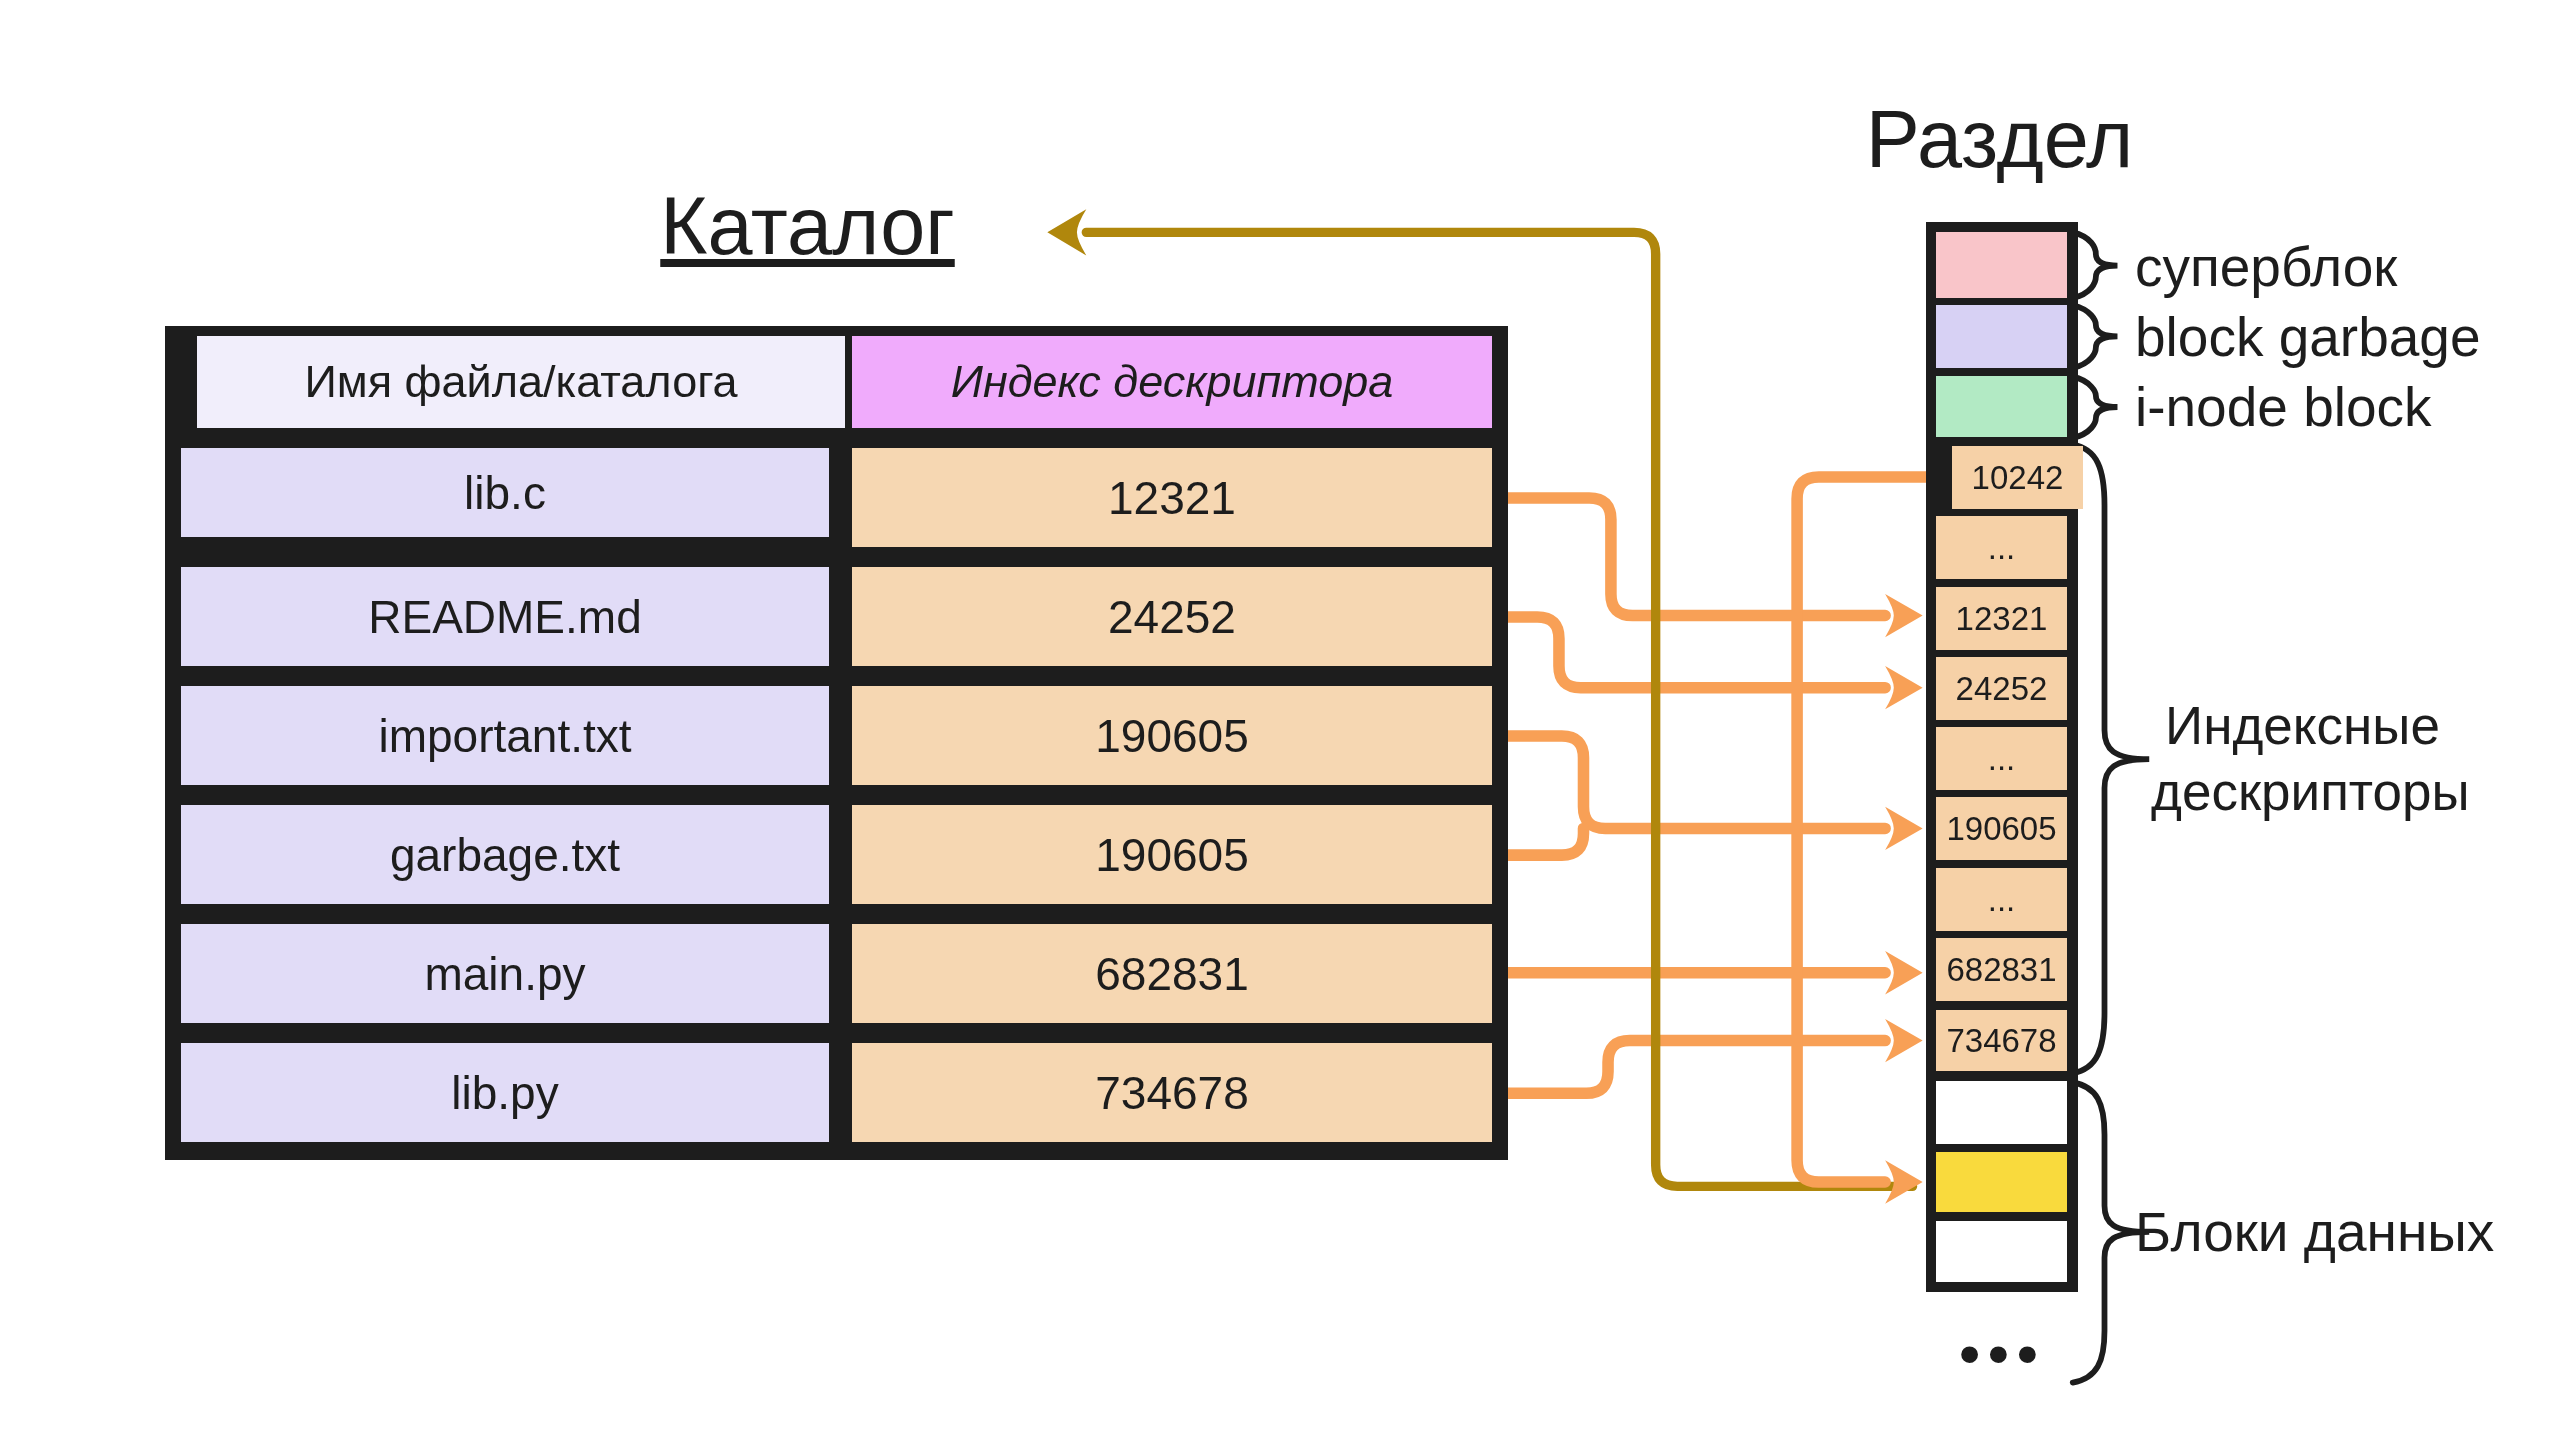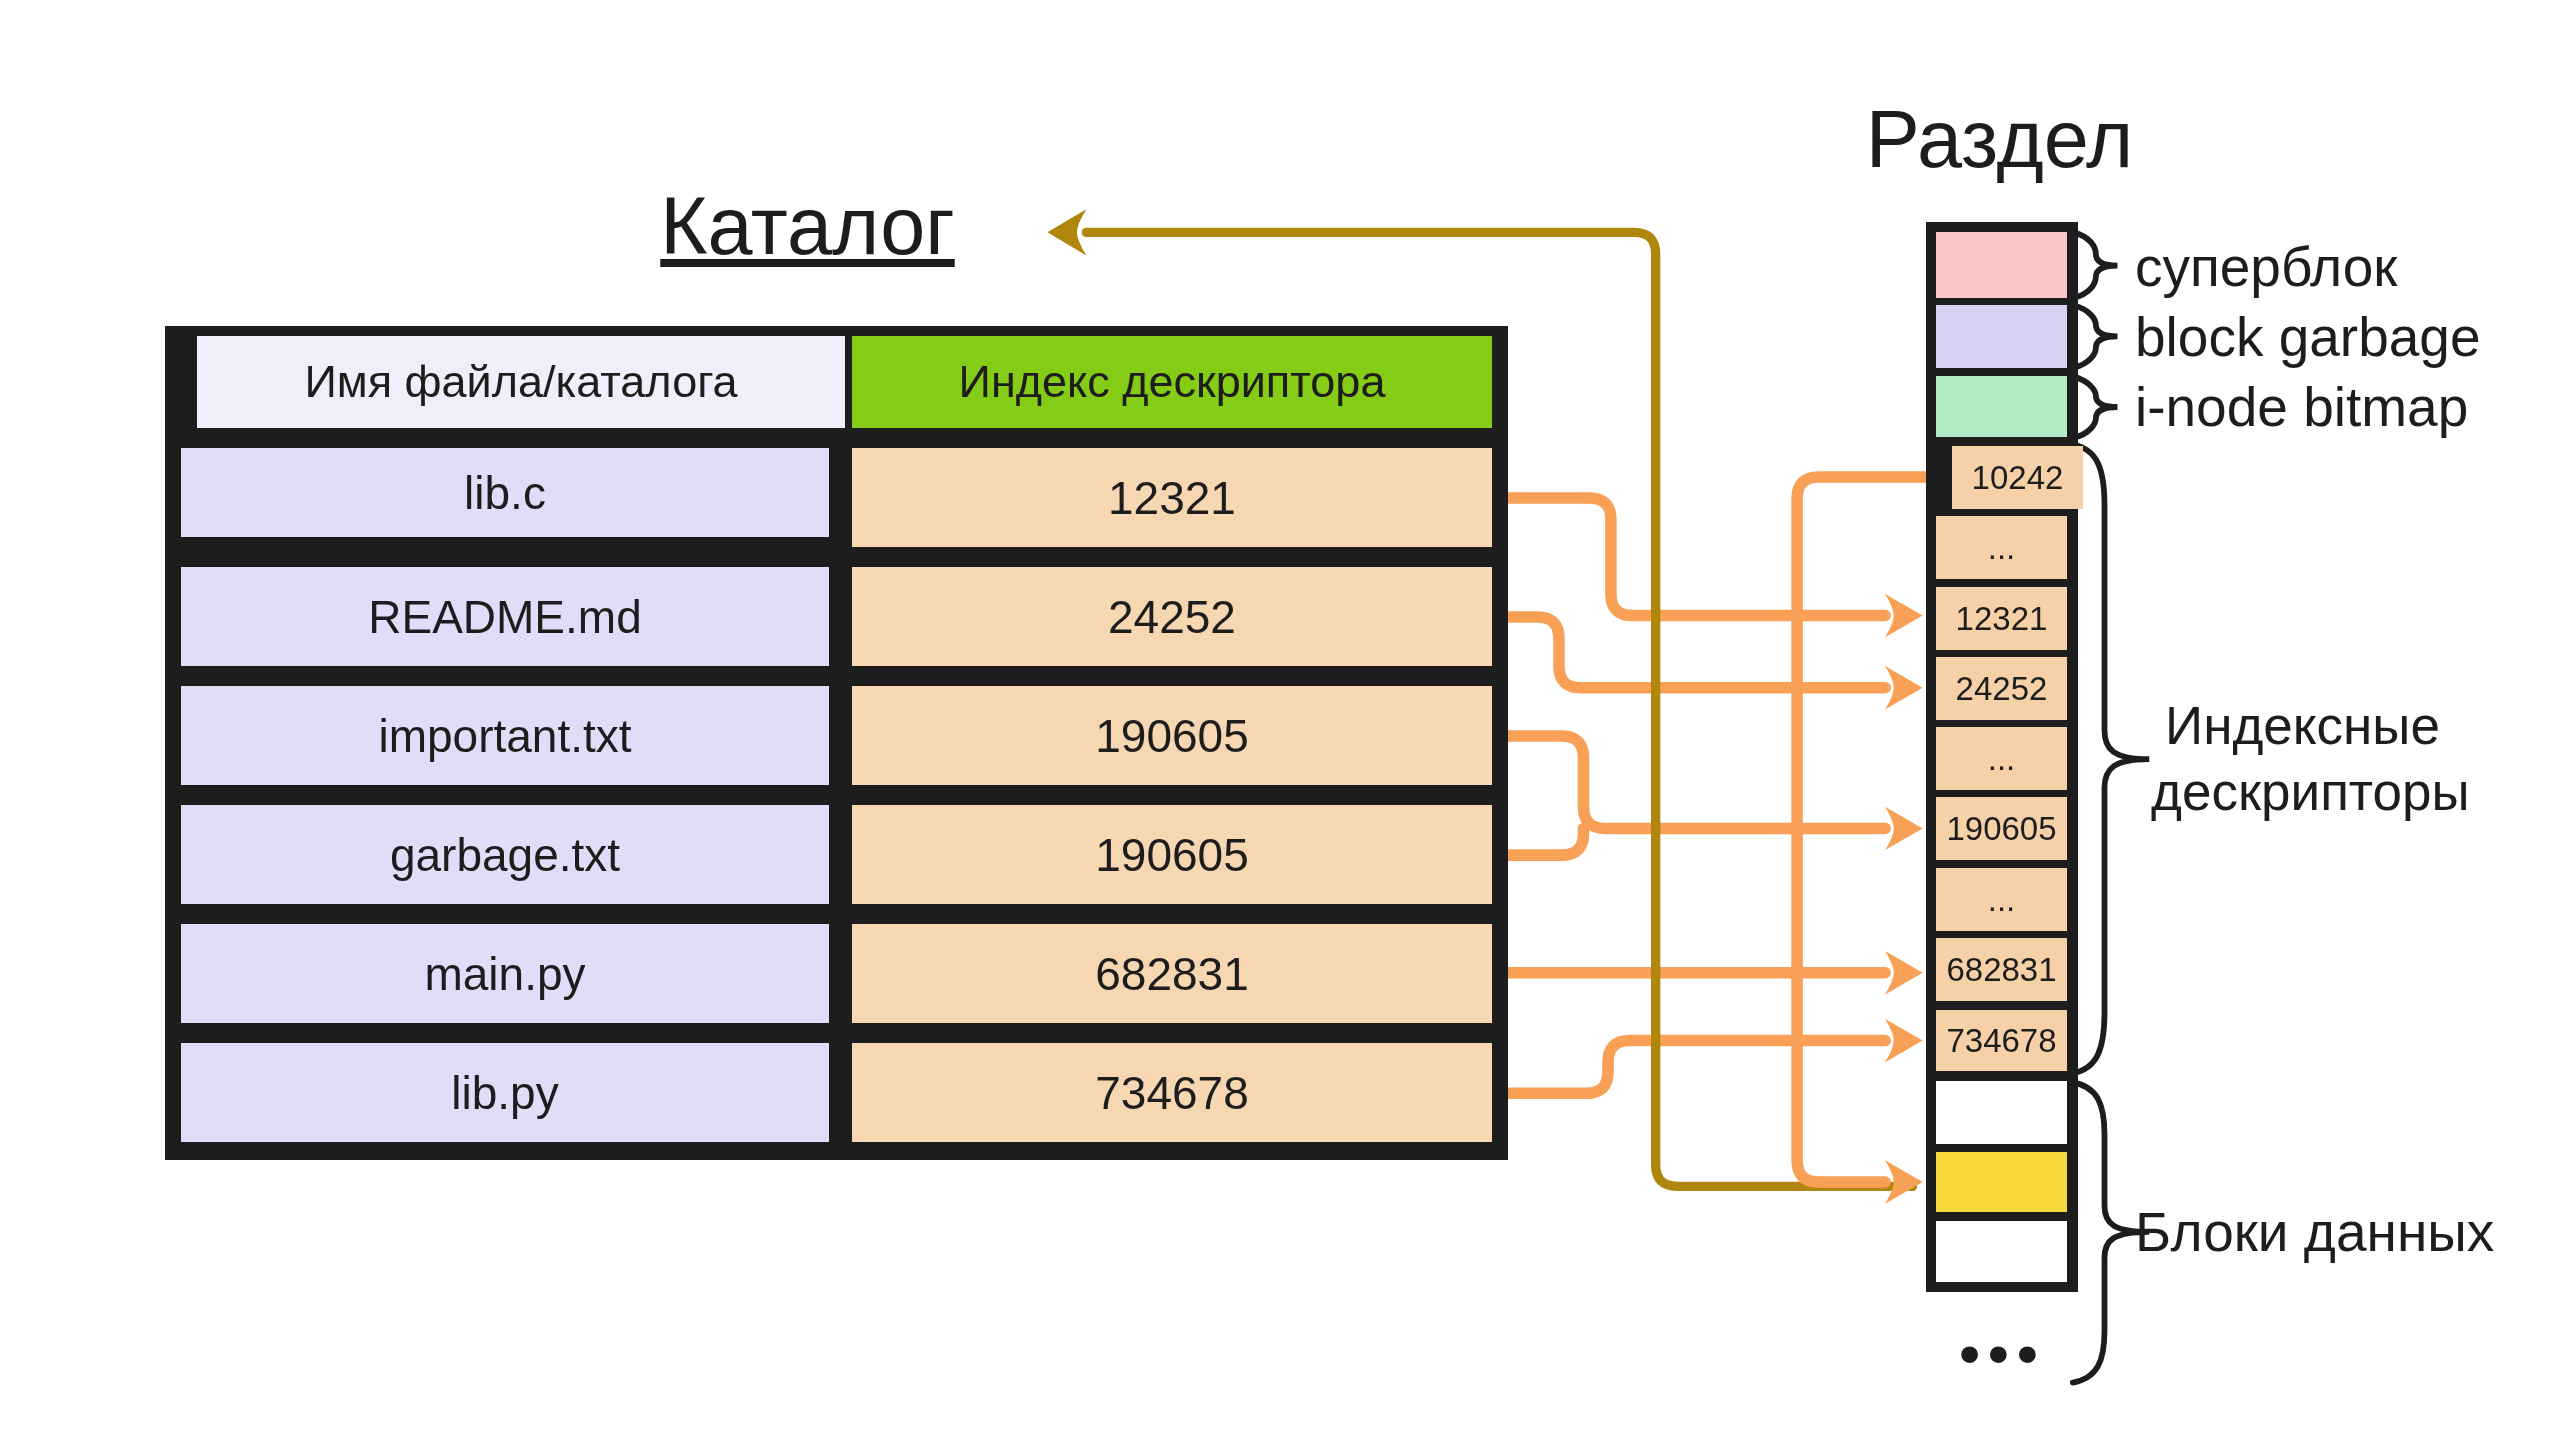--- a/index.html
+++ b/index.html
@@ -8,21 +8,21 @@
   .abs{position:absolute;}
   .title{font-size:81px;line-height:1.1;text-align:center;color:#1d1d1d;white-space:nowrap;}
   
   #dir-table{left:165px;top:326px;width:1343px;height:834px;background:#1d1d1d;z-index:2;}
   .cell{position:absolute;display:flex;align-items:center;justify-content:center;
         font-size:46px;white-space:nowrap;}
   .cell.hdr{font-size:45px;}
   .col-name{left:16px;width:648px;}
   .col-inode{left:687px;width:640px;}
   .bg-name-h{background:#f1eefb;margin-left:16px;}
-  .bg-inode-h{background:#84cc16;}
+  .bg-inode-h{background:#f0abfc;font-style:italic;}
   .bg-name{background:#e1dcf7;}
   .bg-inode{background:#f6d7b2;}
   
   #partition{left:1926px;top:222px;width:152px;height:1070px;background:#1d1d1d;z-index:2;}
   .pblock{position:absolute;left:10px;width:131px;display:flex;align-items:center;justify-content:center;
           font-size:33px;color:#1d1d1d;}
   
   .side-label{font-size:55px;line-height:55px;white-space:nowrap;z-index:3;}
   #desc-label{left:2151px;top:693px;width:303px;text-align:center;font-size:53px;line-height:66px;z-index:3;}
   #data-label{left:2135px;top:1205px;z-index:3;}
@@ -108,21 +108,21 @@
 
   <div class="pblock" style="top:859px;height:63px;background:#ffffff;"></div>
   <div class="pblock" style="top:930px;height:60px;background:#f9da3d;"></div>
   <div class="pblock" style="top:999px;height:61px;background:#ffffff;"></div>
 </div>
 
 <div class="abs" id="ellipsis">•••</div>
 
 <div class="abs side-label" style="left:2135px;top:240px;">суперблок</div>
 <div class="abs side-label" style="left:2135px;top:310px;">block garbage</div>
-<div class="abs side-label" style="left:2135px;top:380px;">i-node bitmap</div>
+<div class="abs side-label" style="left:2135px;top:380px;">i-node block</div>
 
 <div class="abs" id="desc-label">
   <div>Индексные</div>
   <div>дескрипторы</div>
 </div>
 
 <div class="abs side-label" id="data-label">Блоки данных</div>
 
 
 </body></html>

